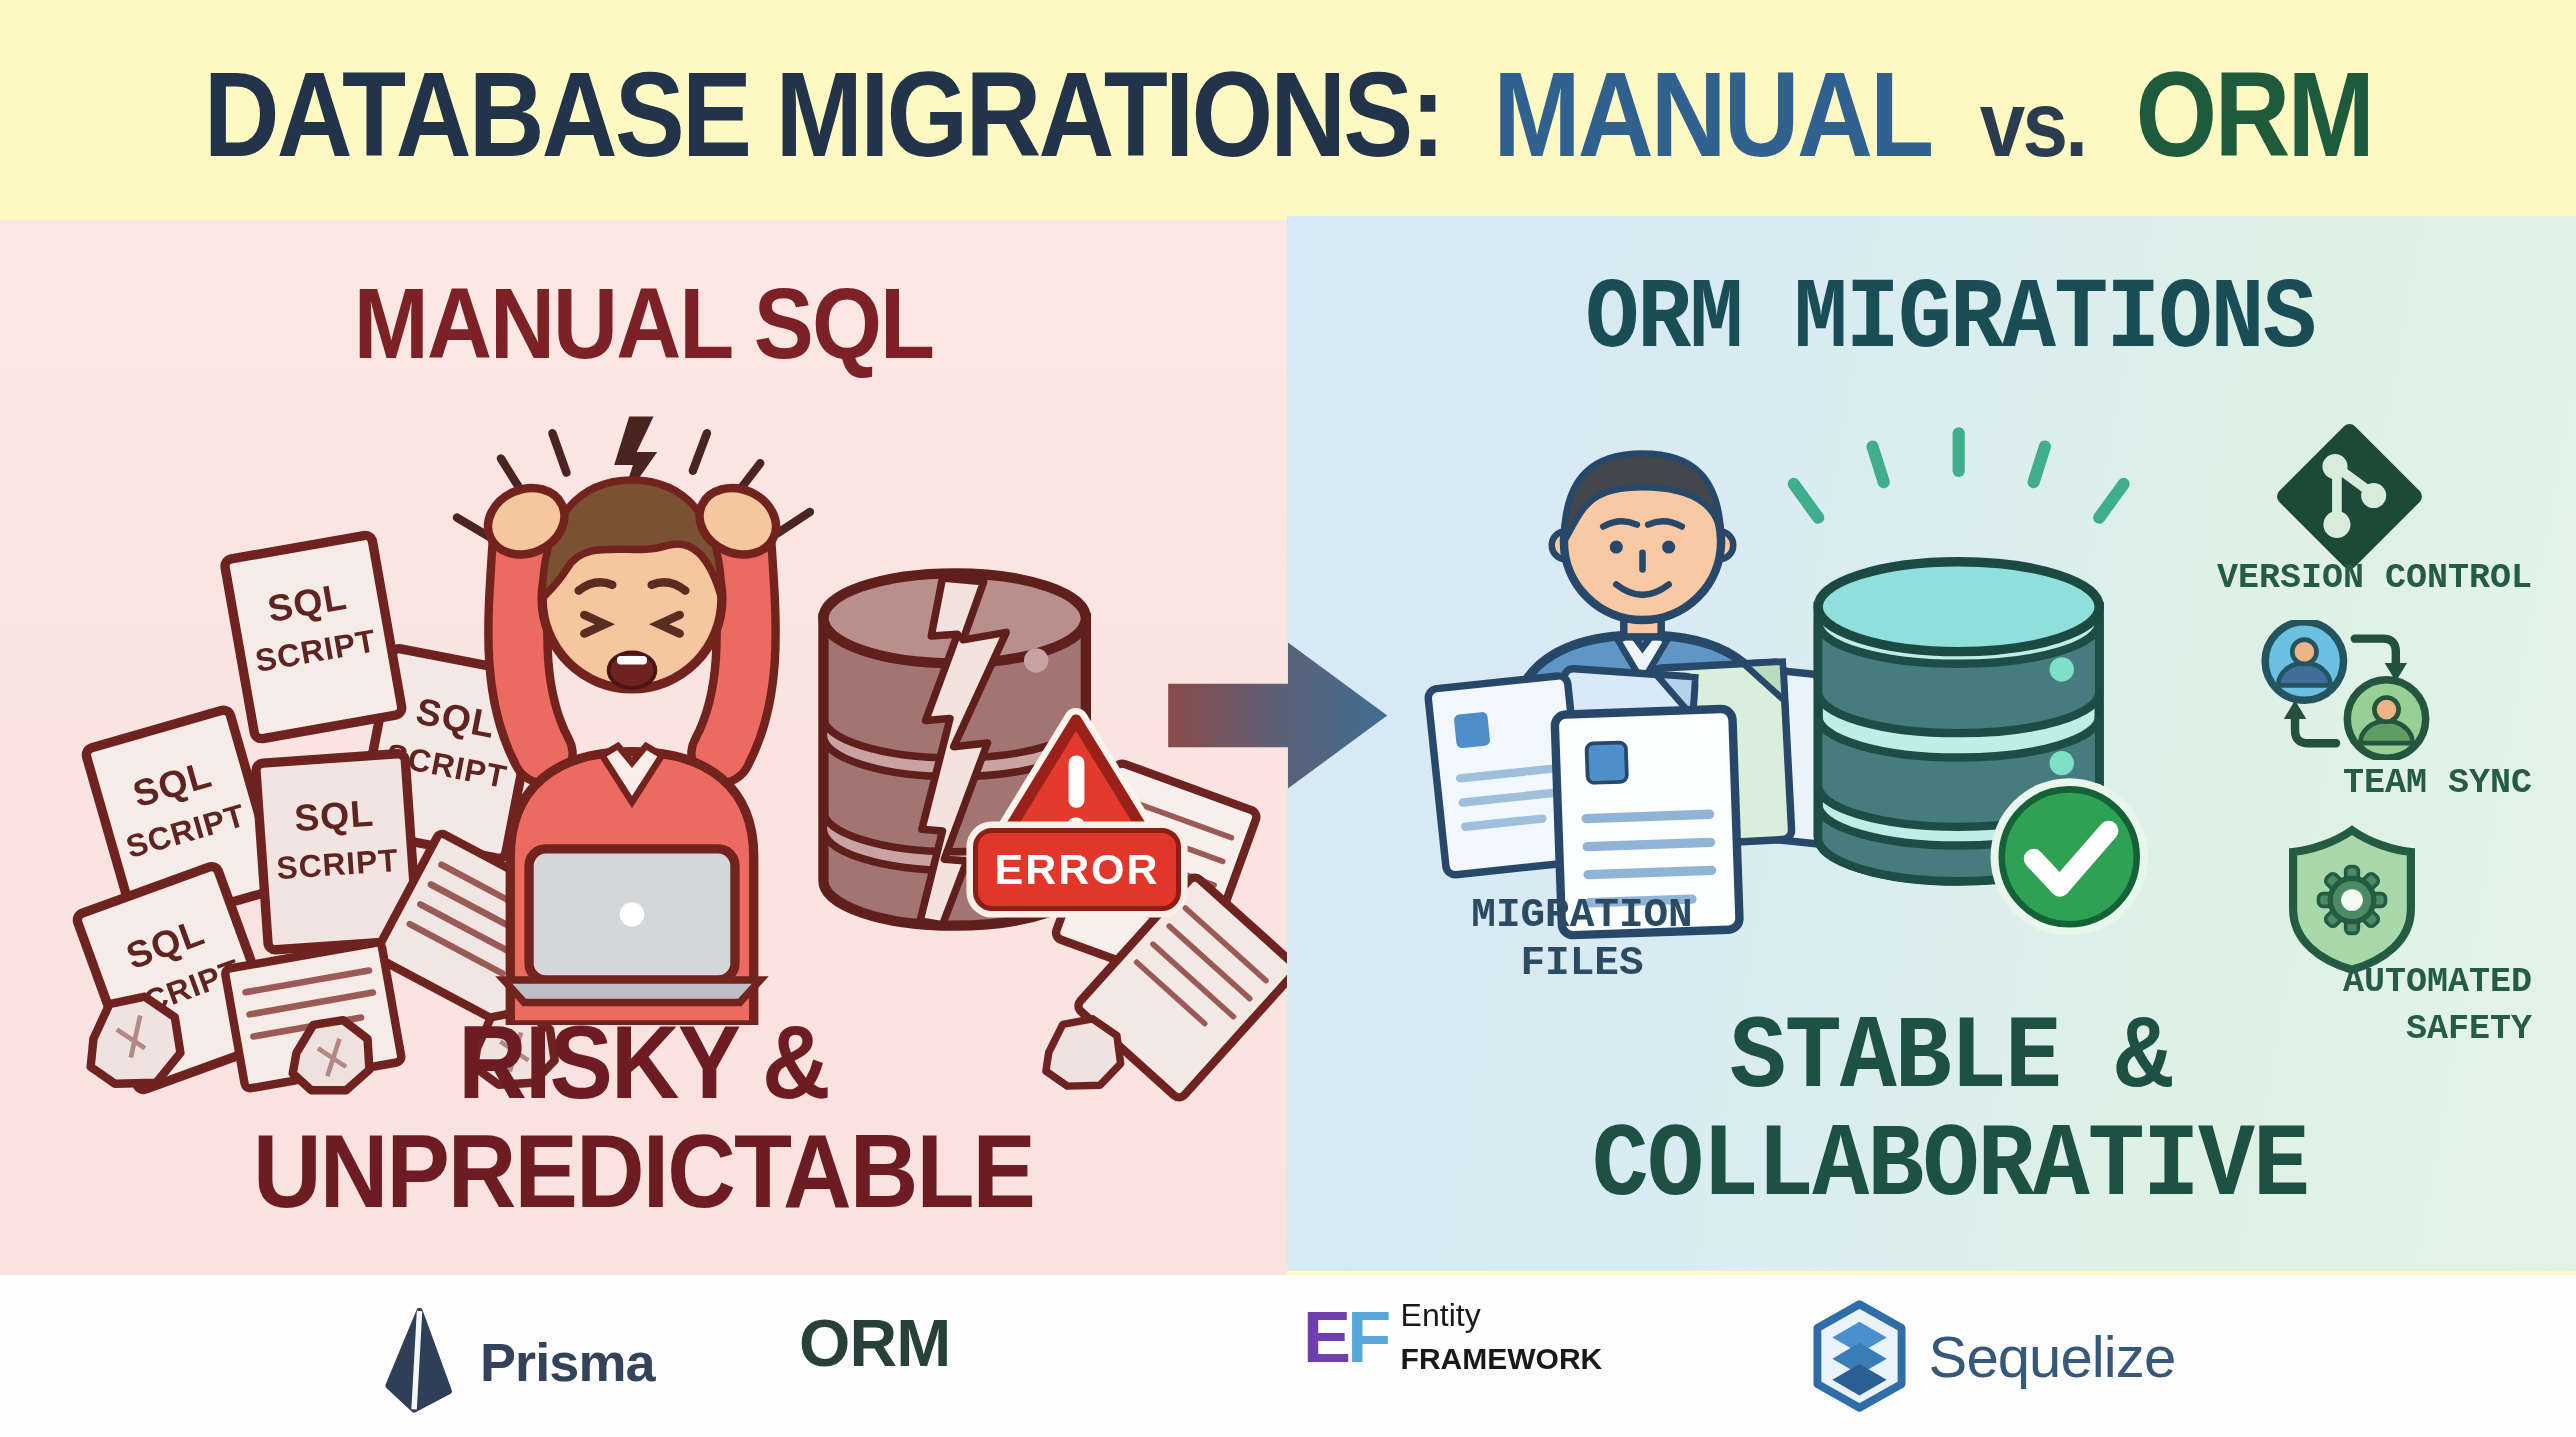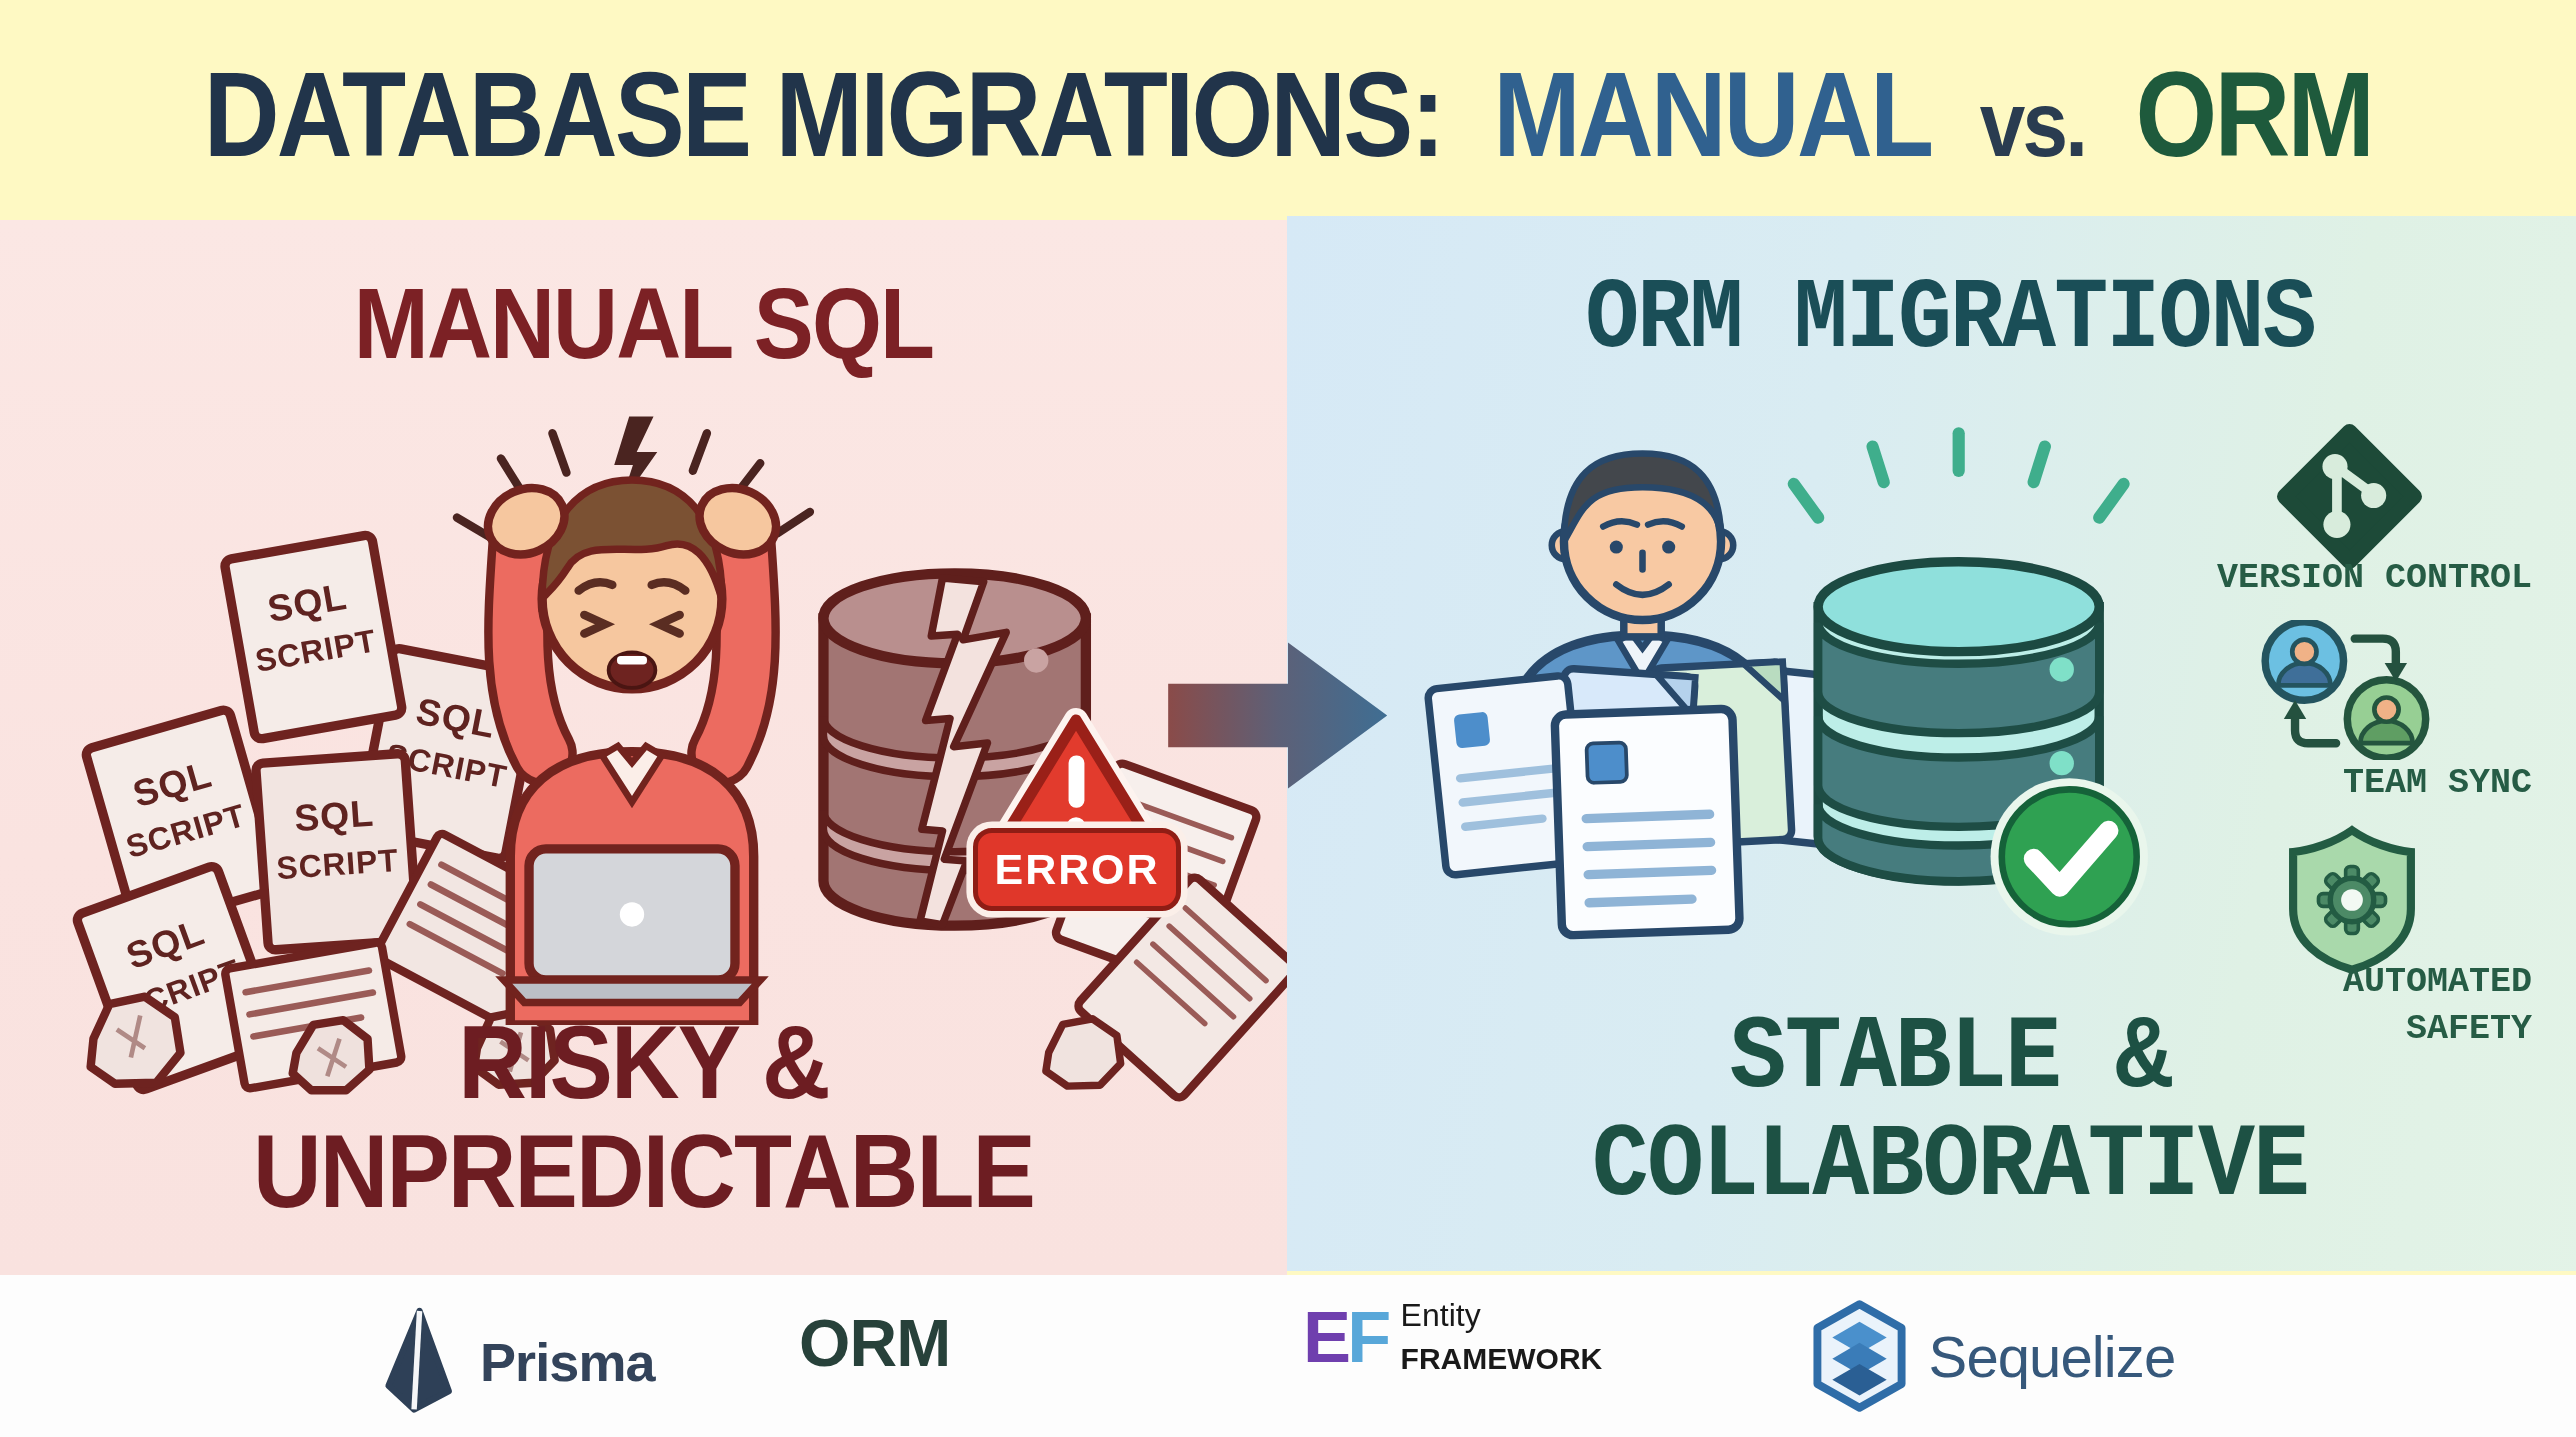--- a/index.html
+++ b/index.html
@@ -300,20 +300,24 @@
           <g stroke="#8fb4d6" stroke-width="10" stroke-linecap="round">
             <line x1="180" y1="412" x2="312" y2="412"></line>
               <line x1="180" y1="442" x2="312" y2="442"></line>
             <line x1="180" y1="472" x2="312" y2="472"></line>
               <line x1="180" y1="502" x2="290" y2="502"></line>
           </g>
         </g>
       </g>
     </svg>
 
+    <div class="abs migration-label">
+      <span style="display:block;">MIGRATION</span>
+      <span style="display:block;">FILES</span>
+    </div>
 
     <svg class="abs" style="left:473px;top:208px;" width="403" height="534" viewBox="0 0 430 570">
       <g stroke="#3fae8c" stroke-width="13" stroke-linecap="round">
         <line x1="62" y1="100" x2="36" y2="64"></line>
         <line x1="132" y1="62" x2="120" y2="24"></line>
         <line x1="212" y1="50" x2="212" y2="10"></line>
         <line x1="292" y1="62" x2="304" y2="24"></line>
         <line x1="362" y1="100" x2="388" y2="64"></line>
       </g>
       <path d="M62,195 V440 a150,48 0 0 0 300,0 V195 Z" fill="#bdeee8" stroke="#1c4a42" stroke-width="10"></path>

